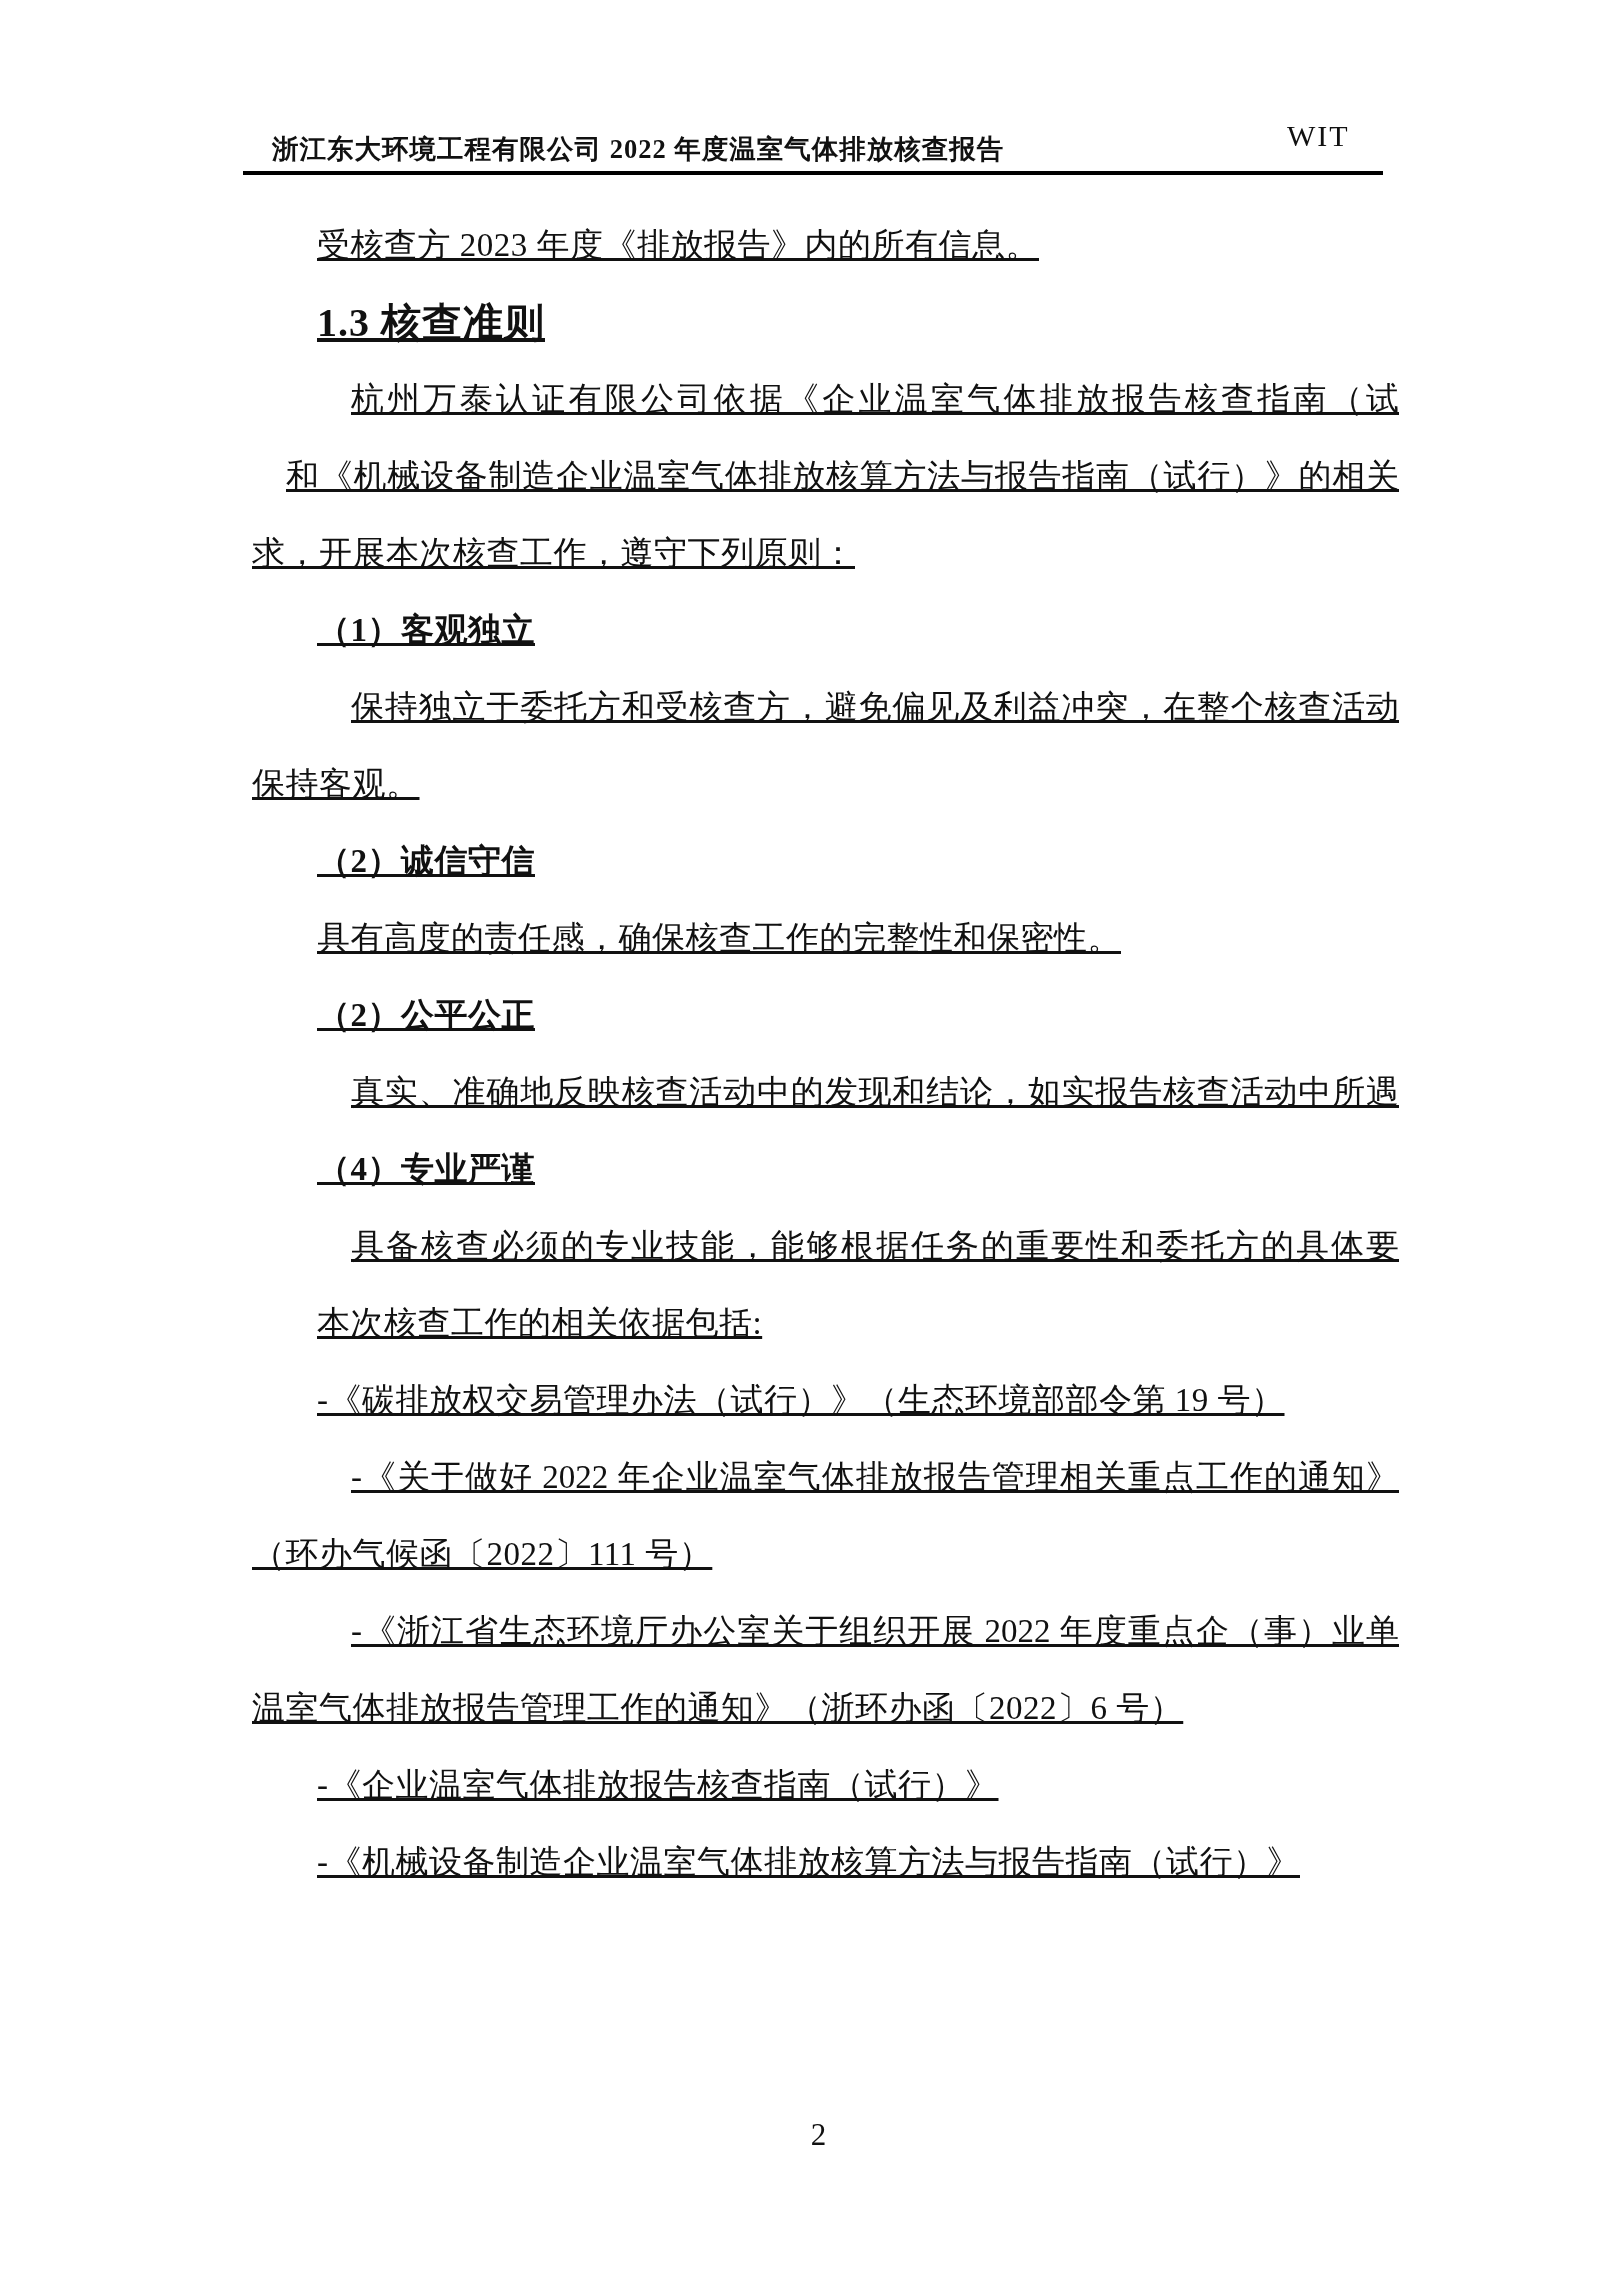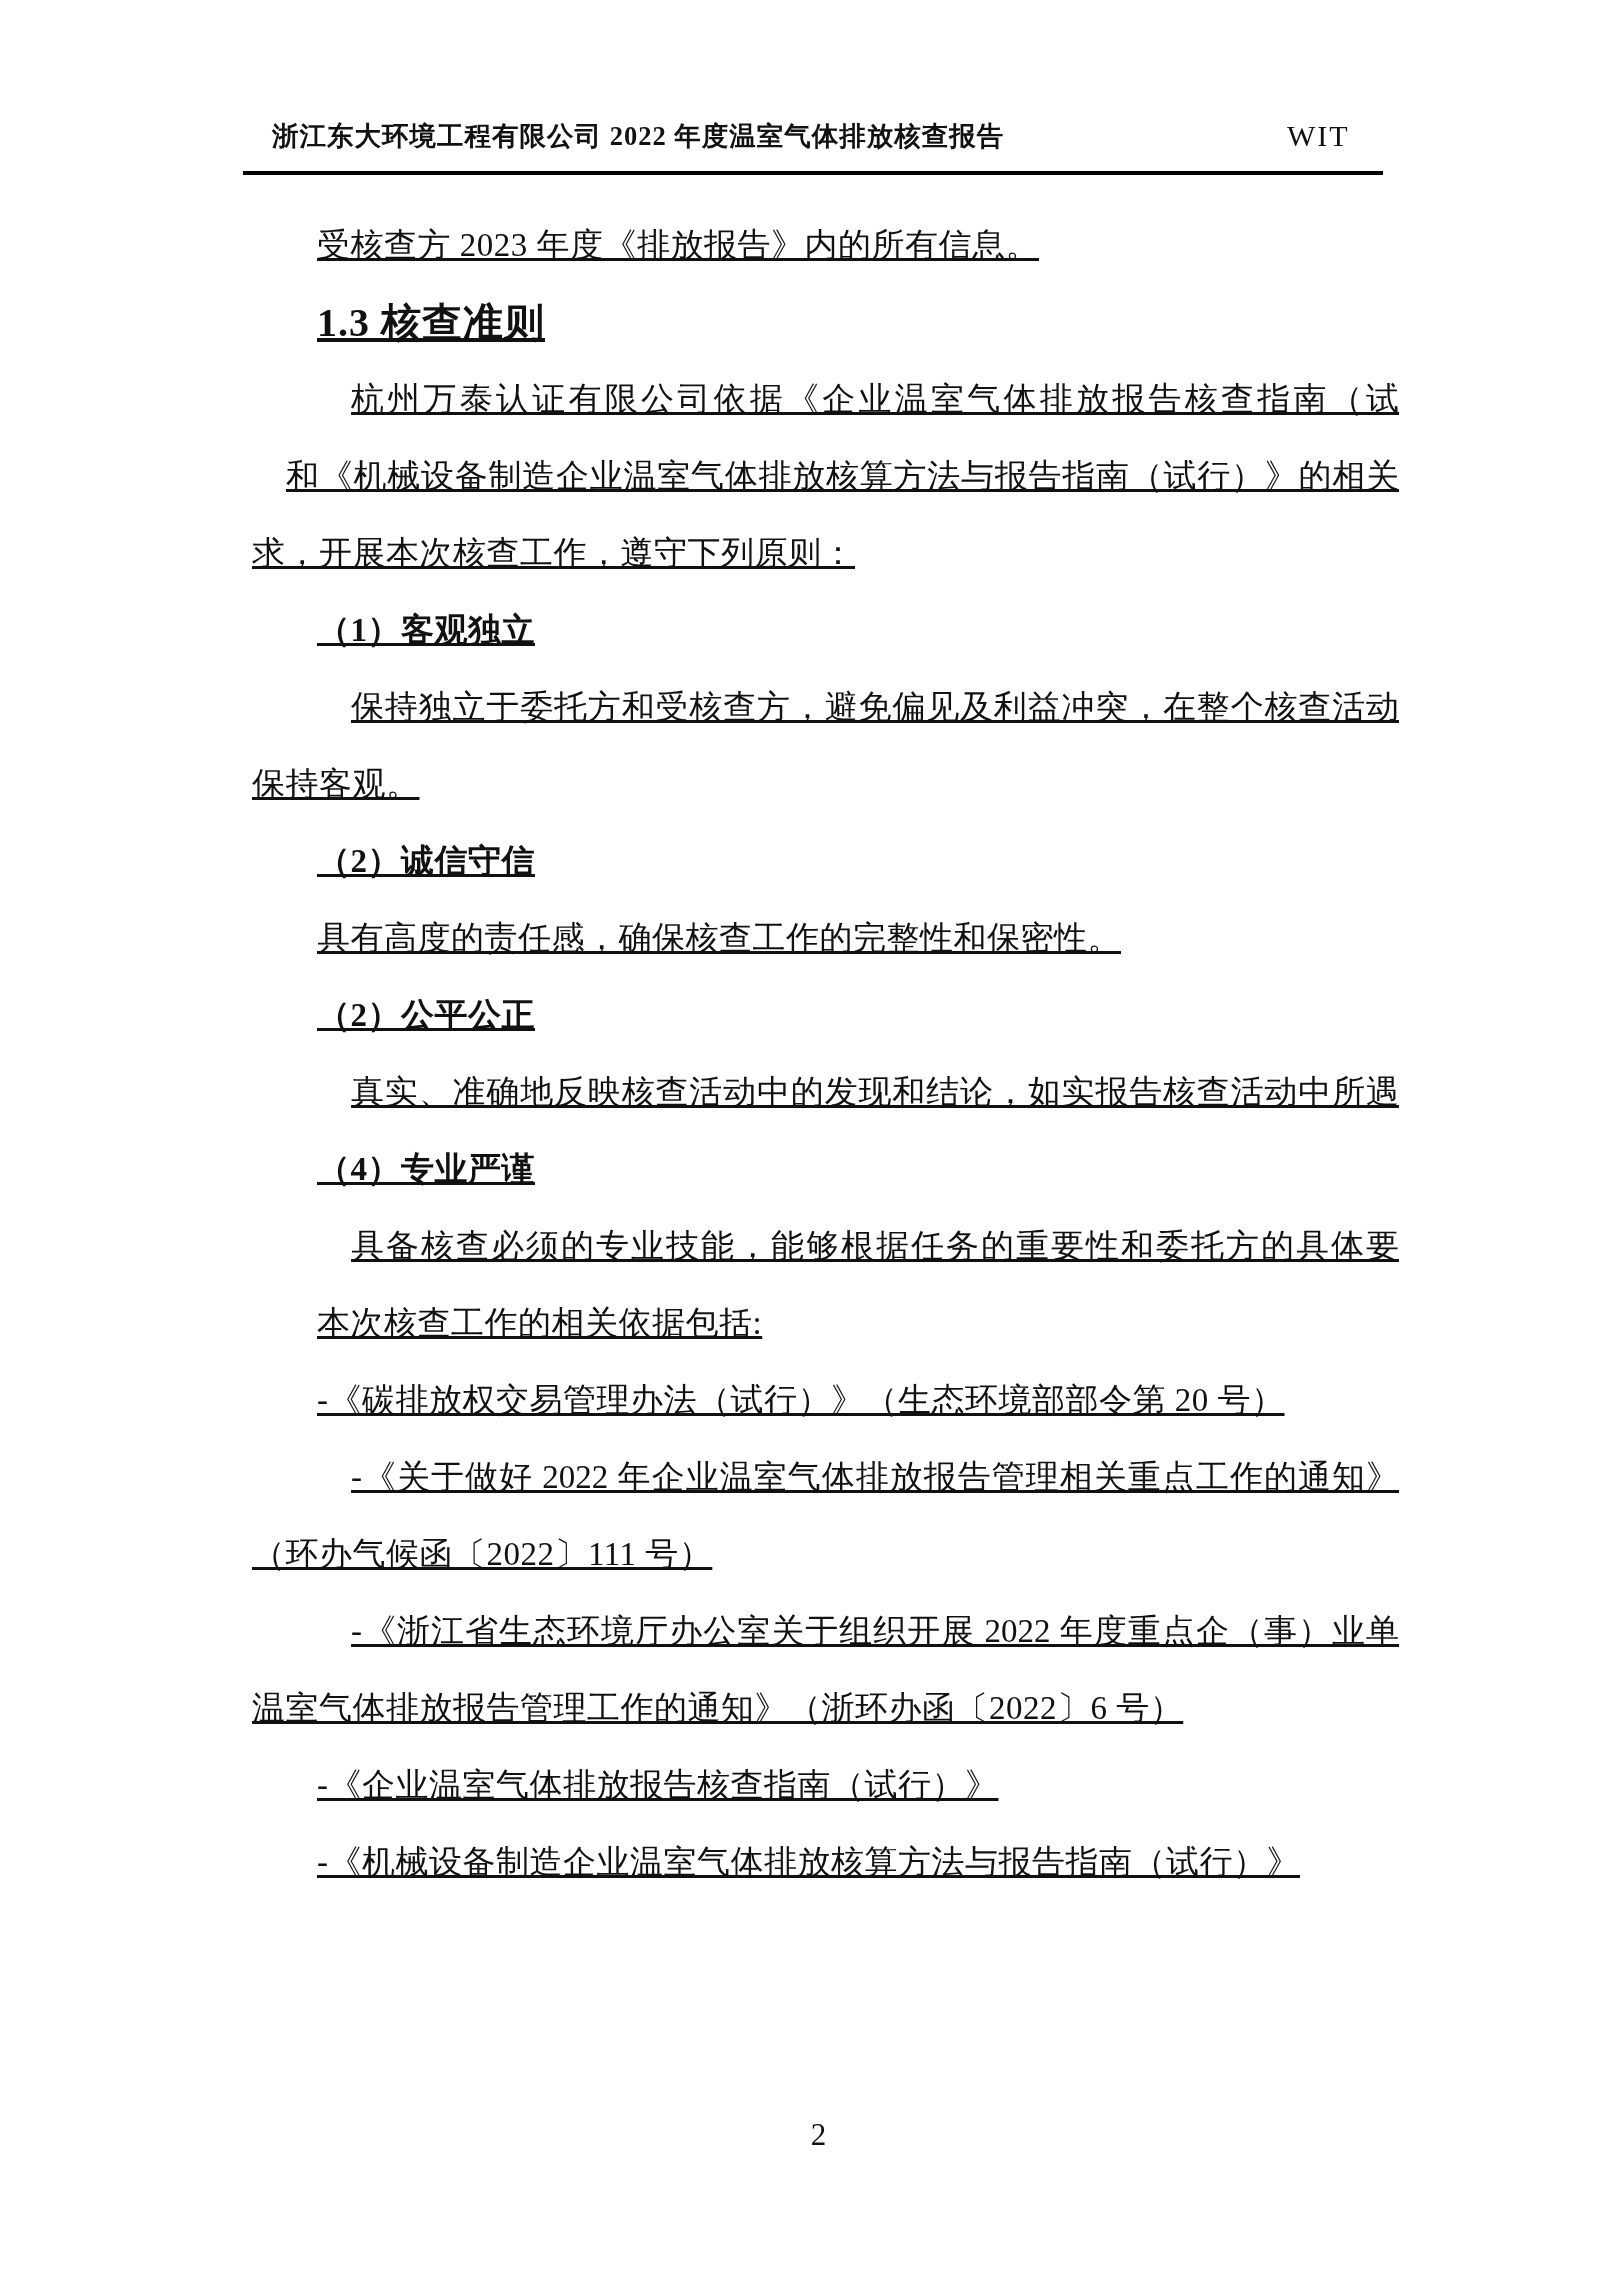--- a/index.html
+++ b/index.html
@@ -9,21 +9,21 @@
     width: 1621px;
     height: 2292px;
     background: #ffffff;
     font-family: "Liberation Serif", "DejaVu Serif", serif;
     color: #111111;
     overflow: hidden;
   }
   .header-left {
     position: absolute;
     left: 272px;
-    top: 118px;
+    top: 131px;
     font-size: 26.5px;
     font-weight: bold;
     white-space: nowrap;
     letter-spacing: 1px;
   }
   .header-right {
     position: absolute;
     left: 1287px;
     top: 119px;
     font-size: 30px;
@@ -93,21 +93,21 @@
       <div class="line indent b">（1）客观独立</div>
       <div class="line indent j">保持独立于委托方和受核查方，避免偏见及利益冲突，在整个核查活动中</div>
       <div class="line">保持客观。</div>
       <div class="line indent b">（2）诚信守信</div>
       <div class="line indent">具有高度的责任感，确保核查工作的完整性和保密性。</div>
       <div class="line indent b">（2）公平公正</div>
       <div class="line indent j">真实、准确地反映核查活动中的发现和结论，如实报告核查活动中所遇到</div>
       <div class="line indent b">（4）专业严谨</div>
       <div class="line indent j">具备核查必须的专业技能，能够根据任务的重要性和委托方的具体要求，</div>
       <div class="line indent">本次核查工作的相关依据包括:</div>
-      <div class="line indent">-《碳排放权交易管理办法（试行）》（生态环境部部令第 20 号）</div>
+      <div class="line indent">-《碳排放权交易管理办法（试行）》（生态环境部部令第 19 号）</div>
       <div class="line indent j">-《关于做好 2022 年企业温室气体排放报告管理相关重点工作的通知》</div>
       <div class="line">（环办气候函〔2022〕111 号）</div>
       <div class="line indent j">-《浙江省生态环境厅办公室关于组织开展 2022 年度重点企（事）业单位</div>
       <div class="line">温室气体排放报告管理工作的通知》（浙环办函〔2022〕6 号）</div>
       <div class="line indent">-《企业温室气体排放报告核查指南（试行）》</div>
       <div class="line indent">-《机械设备制造企业温室气体排放核算方法与报告指南（试行）》</div>
     </div>
 
   <div class="footer-pagenum">2</div>
 

